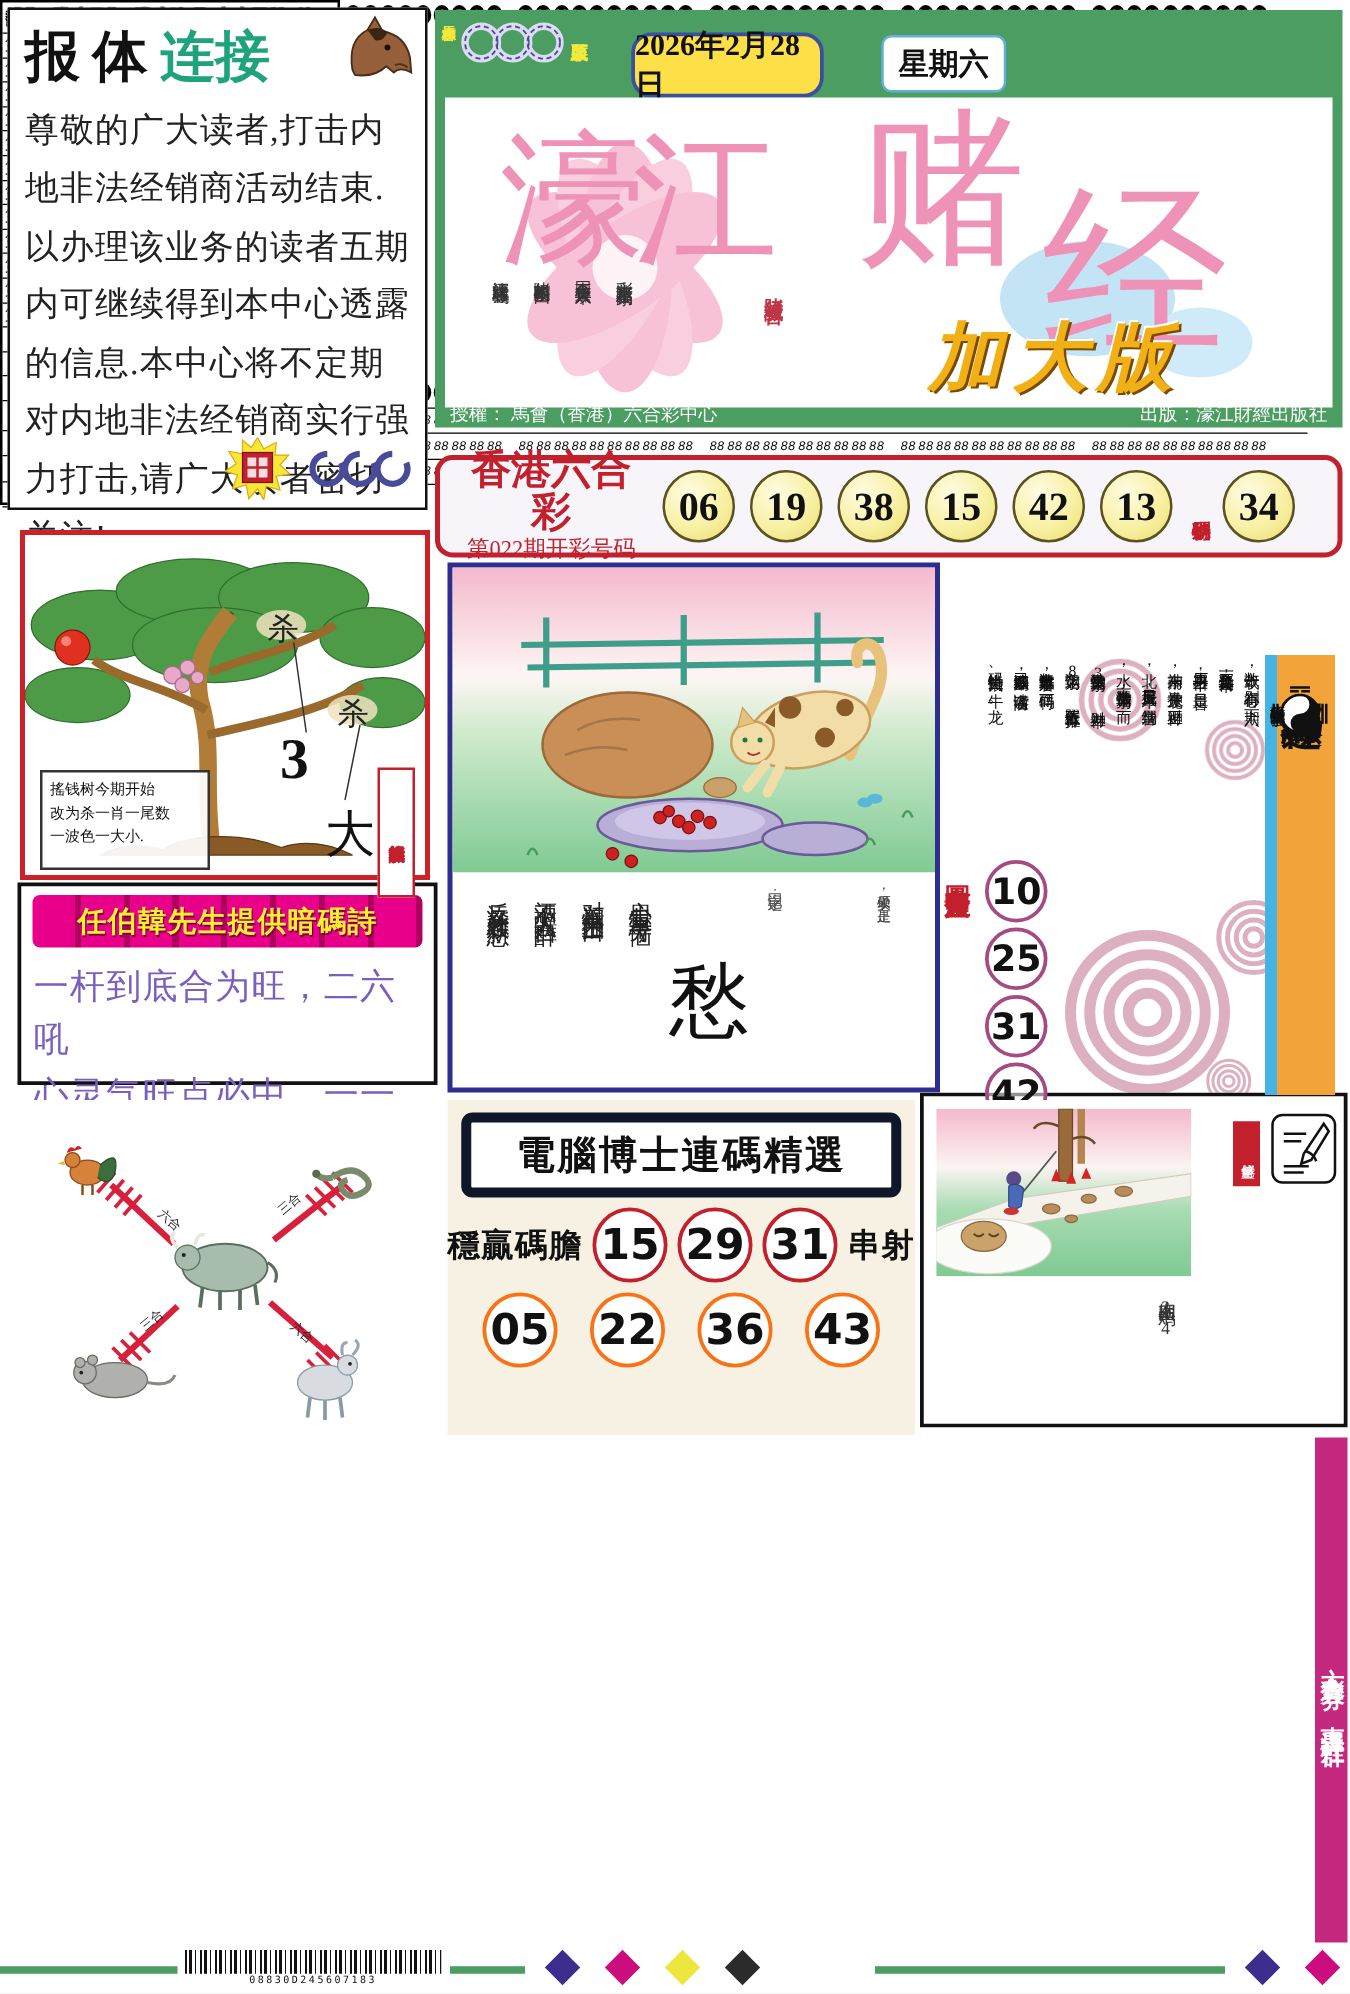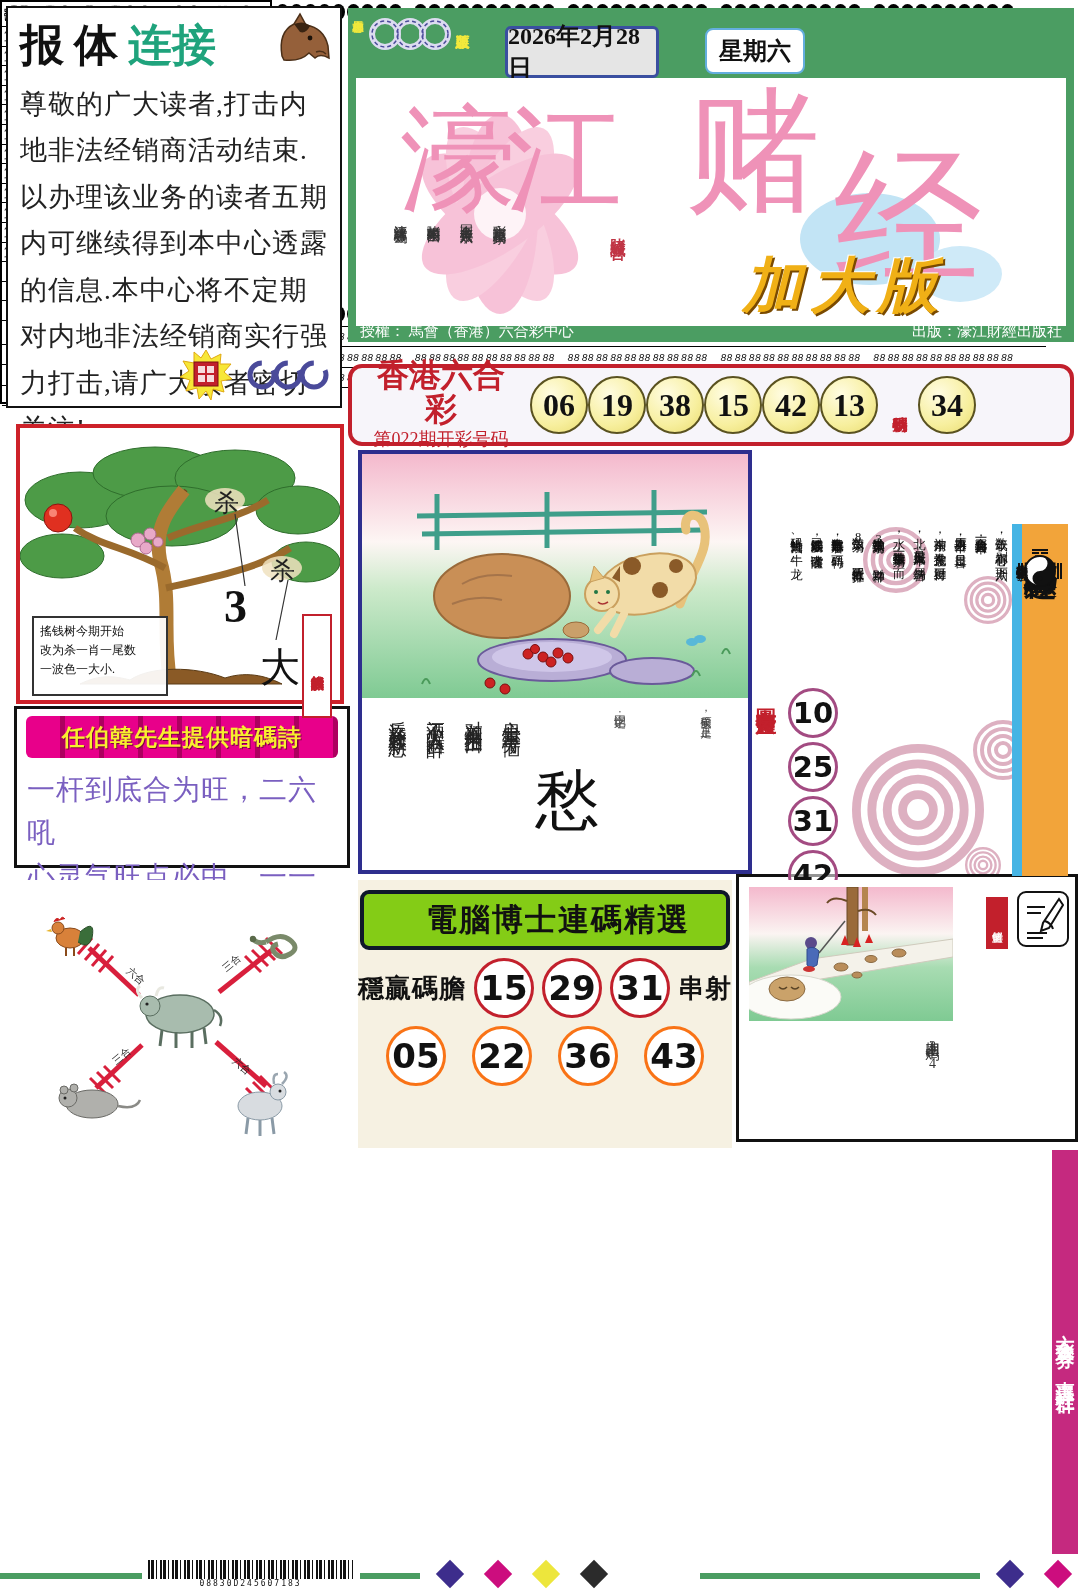--- a/index.html
+++ b/index.html
@@ -13,21 +13,21 @@
   
   #notice{left:6px;top:6px;width:336px;height:402px;border:2px solid #111;background:#fff;box-sizing:border-box;padding:8px 12px;}
   #notice .t-black{font-size:44px;font-weight:bold;letter-spacing:10px;color:#111;}
   #notice .t-teal{font-size:44px;font-weight:bold;color:#1fa37c;}
   #notice .body{margin-top:6px;font-size:27px;line-height:1.72;letter-spacing:1px;color:#222;}
   #notice .stamps{position:absolute;right:10px;bottom:6px;display:flex;align-items:center;gap:14px;}
   
   #masthead{left:348px;top:8px;width:726px;height:334px;background:#4b9d62;}
   #mast-corner{left:4px;top:4px;color:#f2e93c;font-size:11px;font-weight:bold;line-height:1.1;}
   #mast-orig{left:105px;top:16px;color:#f2e93c;font-size:14px;font-weight:bold;}
-  #date-box{left:157px;top:18px;width:148px;height:46px;background:#e5e5e5;border:3px solid #3a4fa0;border-radius:6px;
+  #date-box{left:157px;top:18px;width:148px;height:46px;background:#fde047;border:3px solid #3a4fa0;border-radius:16px;
             display:flex;align-items:center;justify-content:center;font-size:24px;font-weight:bold;}
   #week-box{left:357px;top:20px;width:96px;height:42px;background:#fff;border:2px solid #64aede;border-radius:8px;
             display:flex;align-items:center;justify-content:center;font-size:24px;font-weight:bold;}
   #mast-white{left:8px;top:70px;width:710px;height:248px;background:#fff;overflow:hidden;}
   .title-pink{position:absolute;color:#ef92b8;font-weight:normal;z-index:2;}
   #t1{left:44px;top:4px;font-size:116px;letter-spacing:-10px;}
   #t2{left:330px;top:-16px;font-size:134px;}
   #t3{left:478px;top:42px;font-size:148px;}
   #edition{position:absolute;left:386px;top:168px;font-size:60px;font-style:italic;font-weight:bold;
            color:#f0b016;text-shadow:2px 2px 0 #7a4a00,-1px -1px 0 #fff;letter-spacing:8px;z-index:3;}
@@ -37,21 +37,21 @@
   .mast-foot{position:absolute;bottom:1px;left:12px;right:12px;display:flex;justify-content:space-between;
              color:#fff;font-size:15px;z-index:2;}
   
   #result{left:348px;top:364px;width:726px;height:82px;border:4px solid #c2202c;border-radius:14px;background:#f7f5fa;
           box-sizing:border-box;display:flex;align-items:center;padding:0 10px;gap:10px;}
   #result .rt{color:#c2202c;font-weight:bold;font-size:32px;line-height:1.05;}
   #result .rs{color:#c2202c;font-size:18px;}
   .ball{width:54px;height:54px;border-radius:50%;border:2px solid #5a5220;flex:none;
         background:radial-gradient(circle at 35% 30%,#fffce2,#f7ef9e 60%,#e9db6e);
         display:flex;align-items:center;justify-content:center;font-size:32px;font-weight:bold;color:#111;}
-  #balls{display:flex;}
+  #balls{display:flex;gap:12px;}
   #sp-label{width:20px;color:#c2202c;font-weight:bold;font-size:15px;line-height:1.1;text-align:center;}
   
   #treebox{left:16px;top:424px;width:328px;height:280px;border:4px solid #cd2129;background:#fff;box-sizing:border-box;}
   #tree-note{left:12px;top:188px;width:136px;height:80px;border:2px solid #333;background:rgba(255,255,255,.93);
              font-size:12px;line-height:1.6;padding:4px 6px;box-sizing:border-box;white-space:pre-line;z-index:3;}
   .kill{position:absolute;font-size:25px;color:#222;z-index:3;}
   #tree-num{left:204px;top:152px;font-size:46px;font-weight:bold;z-index:3;}
   #tree-big{left:240px;top:212px;font-size:40px;z-index:3;}
   #tree-side{right:8px;top:186px;width:26px;height:100px;border:2px solid #c2202c;background:#fff;z-index:3;
              display:flex;align-items:center;justify-content:center;font-size:13px;font-weight:bold;color:#c2202c;}
@@ -83,22 +83,22 @@
   #np-cols div{margin-left:3.5px;letter-spacing:.5px;}
   #np-cols div:first-child{padding-top:26px;}
   #np-nums{position:absolute;left:10px;top:238px;z-index:2;}
   .np-circle{width:44px;height:44px;border-radius:50%;border:3px solid #a34b82;background:rgba(255,255,255,.55);
      display:flex;align-items:center;justify-content:center;font-size:29px;font-weight:bold;margin-bottom:4px;
      font-family:"DejaVu Sans",sans-serif;}
   
   #zodiac{left:4px;top:880px;width:348px;height:268px;background:#fff;}
   
   #doctor{left:358px;top:880px;width:374px;height:268px;background:#f6f1e2;box-sizing:border-box;padding-top:10px;}
-  #doc-title{margin:0 auto;width:336px;height:52px;background:#84cc16;border:4px solid #0f172a;border-radius:9px;
-     display:flex;align-items:center;justify-content:center;font-size:31px;font-weight:bold;letter-spacing:2px;padding-left:26px;}
+  #doc-title{margin:0 auto;width:336px;height:52px;background:#ffffff;border:8px solid #0f172a;border-radius:9px;
+     display:flex;align-items:center;justify-content:center;font-size:31px;font-weight:bold;letter-spacing:2px;}
   #doc-lines{margin-top:8px;text-align:center;font-style:italic;font-size:14.5px;line-height:1.5;color:#222;letter-spacing:1px;}
   .numring{width:54px;height:54px;border-radius:50%;display:flex;align-items:center;justify-content:center;
      font-size:34px;font-weight:bold;color:#111;flex:none;font-family:"DejaVu Sans",sans-serif;background:#fff;}
   .ring-red{border:3px solid #c2202c;}
   .ring-blue{border:3px solid #f97316;}
   #doc-row1{display:flex;align-items:center;gap:8px;margin-top:6px;}
   #doc-row1 .lbl{font-size:26px;font-weight:bold;letter-spacing:1px;}
   #doc-row2{display:flex;align-items:center;justify-content:center;gap:26px;margin-top:8px;}
   
   #decode{left:736px;top:874px;width:342px;height:268px;border:3px solid #111;background:#fff;box-sizing:border-box;}

